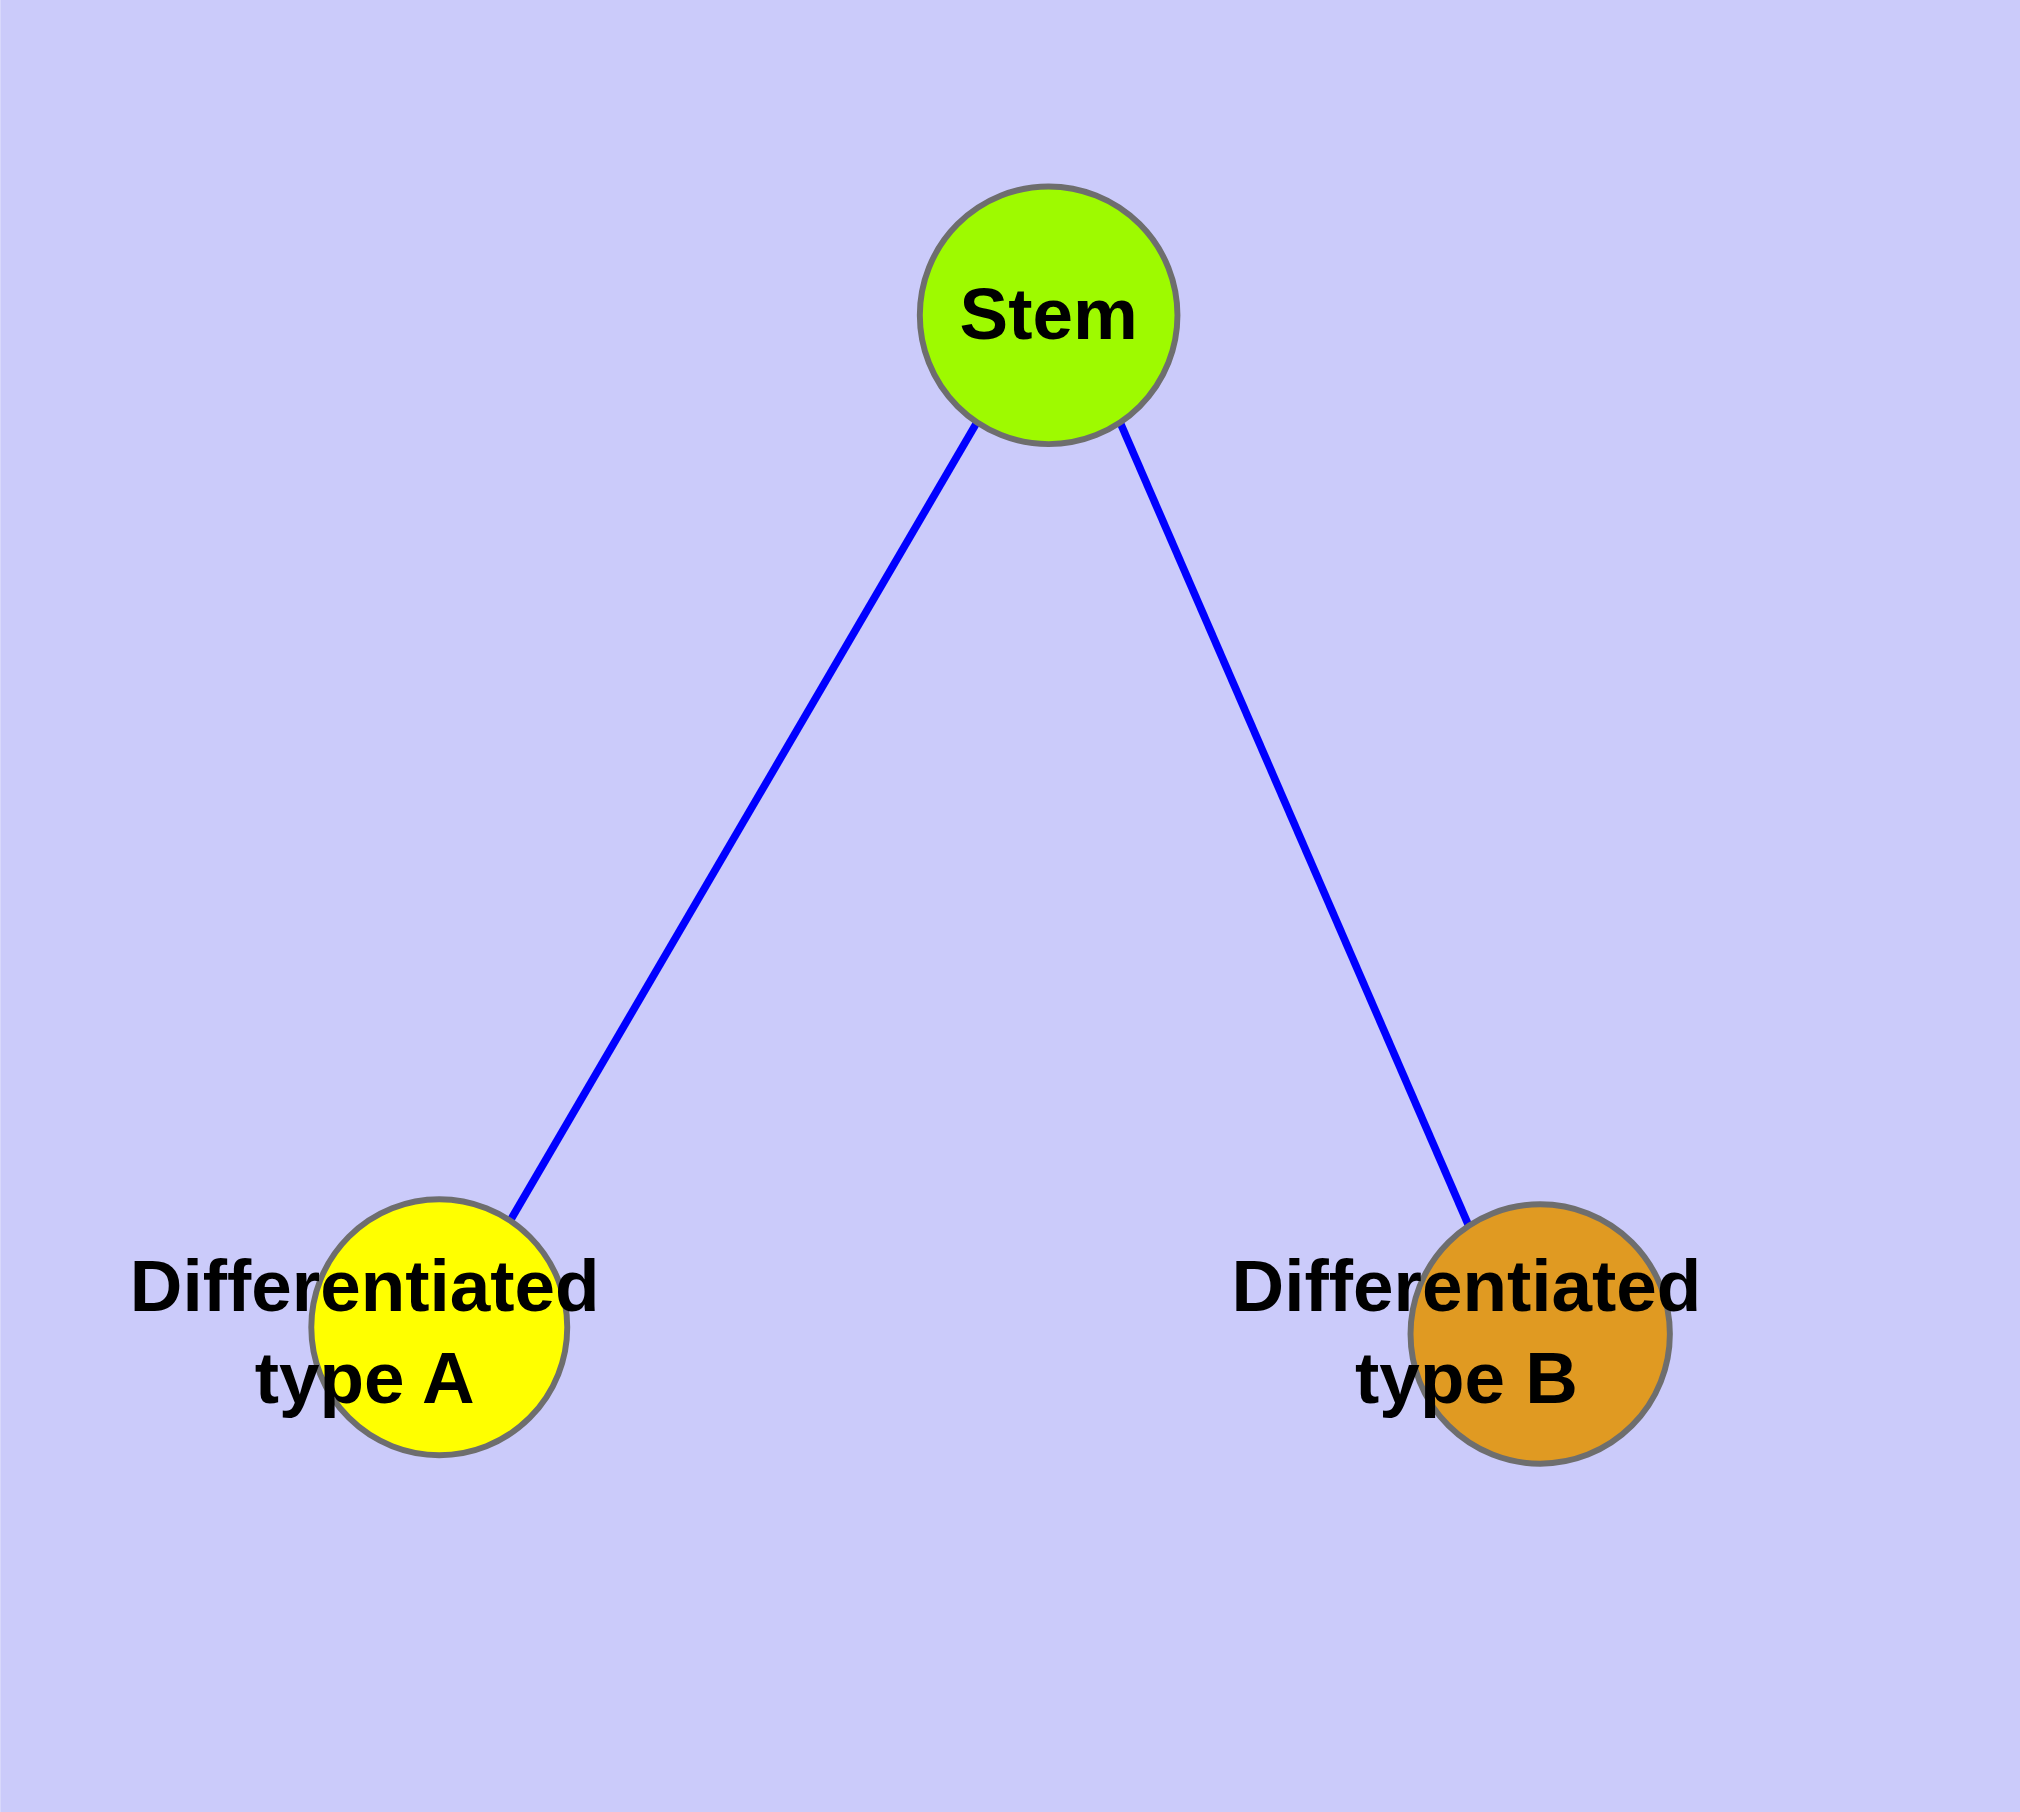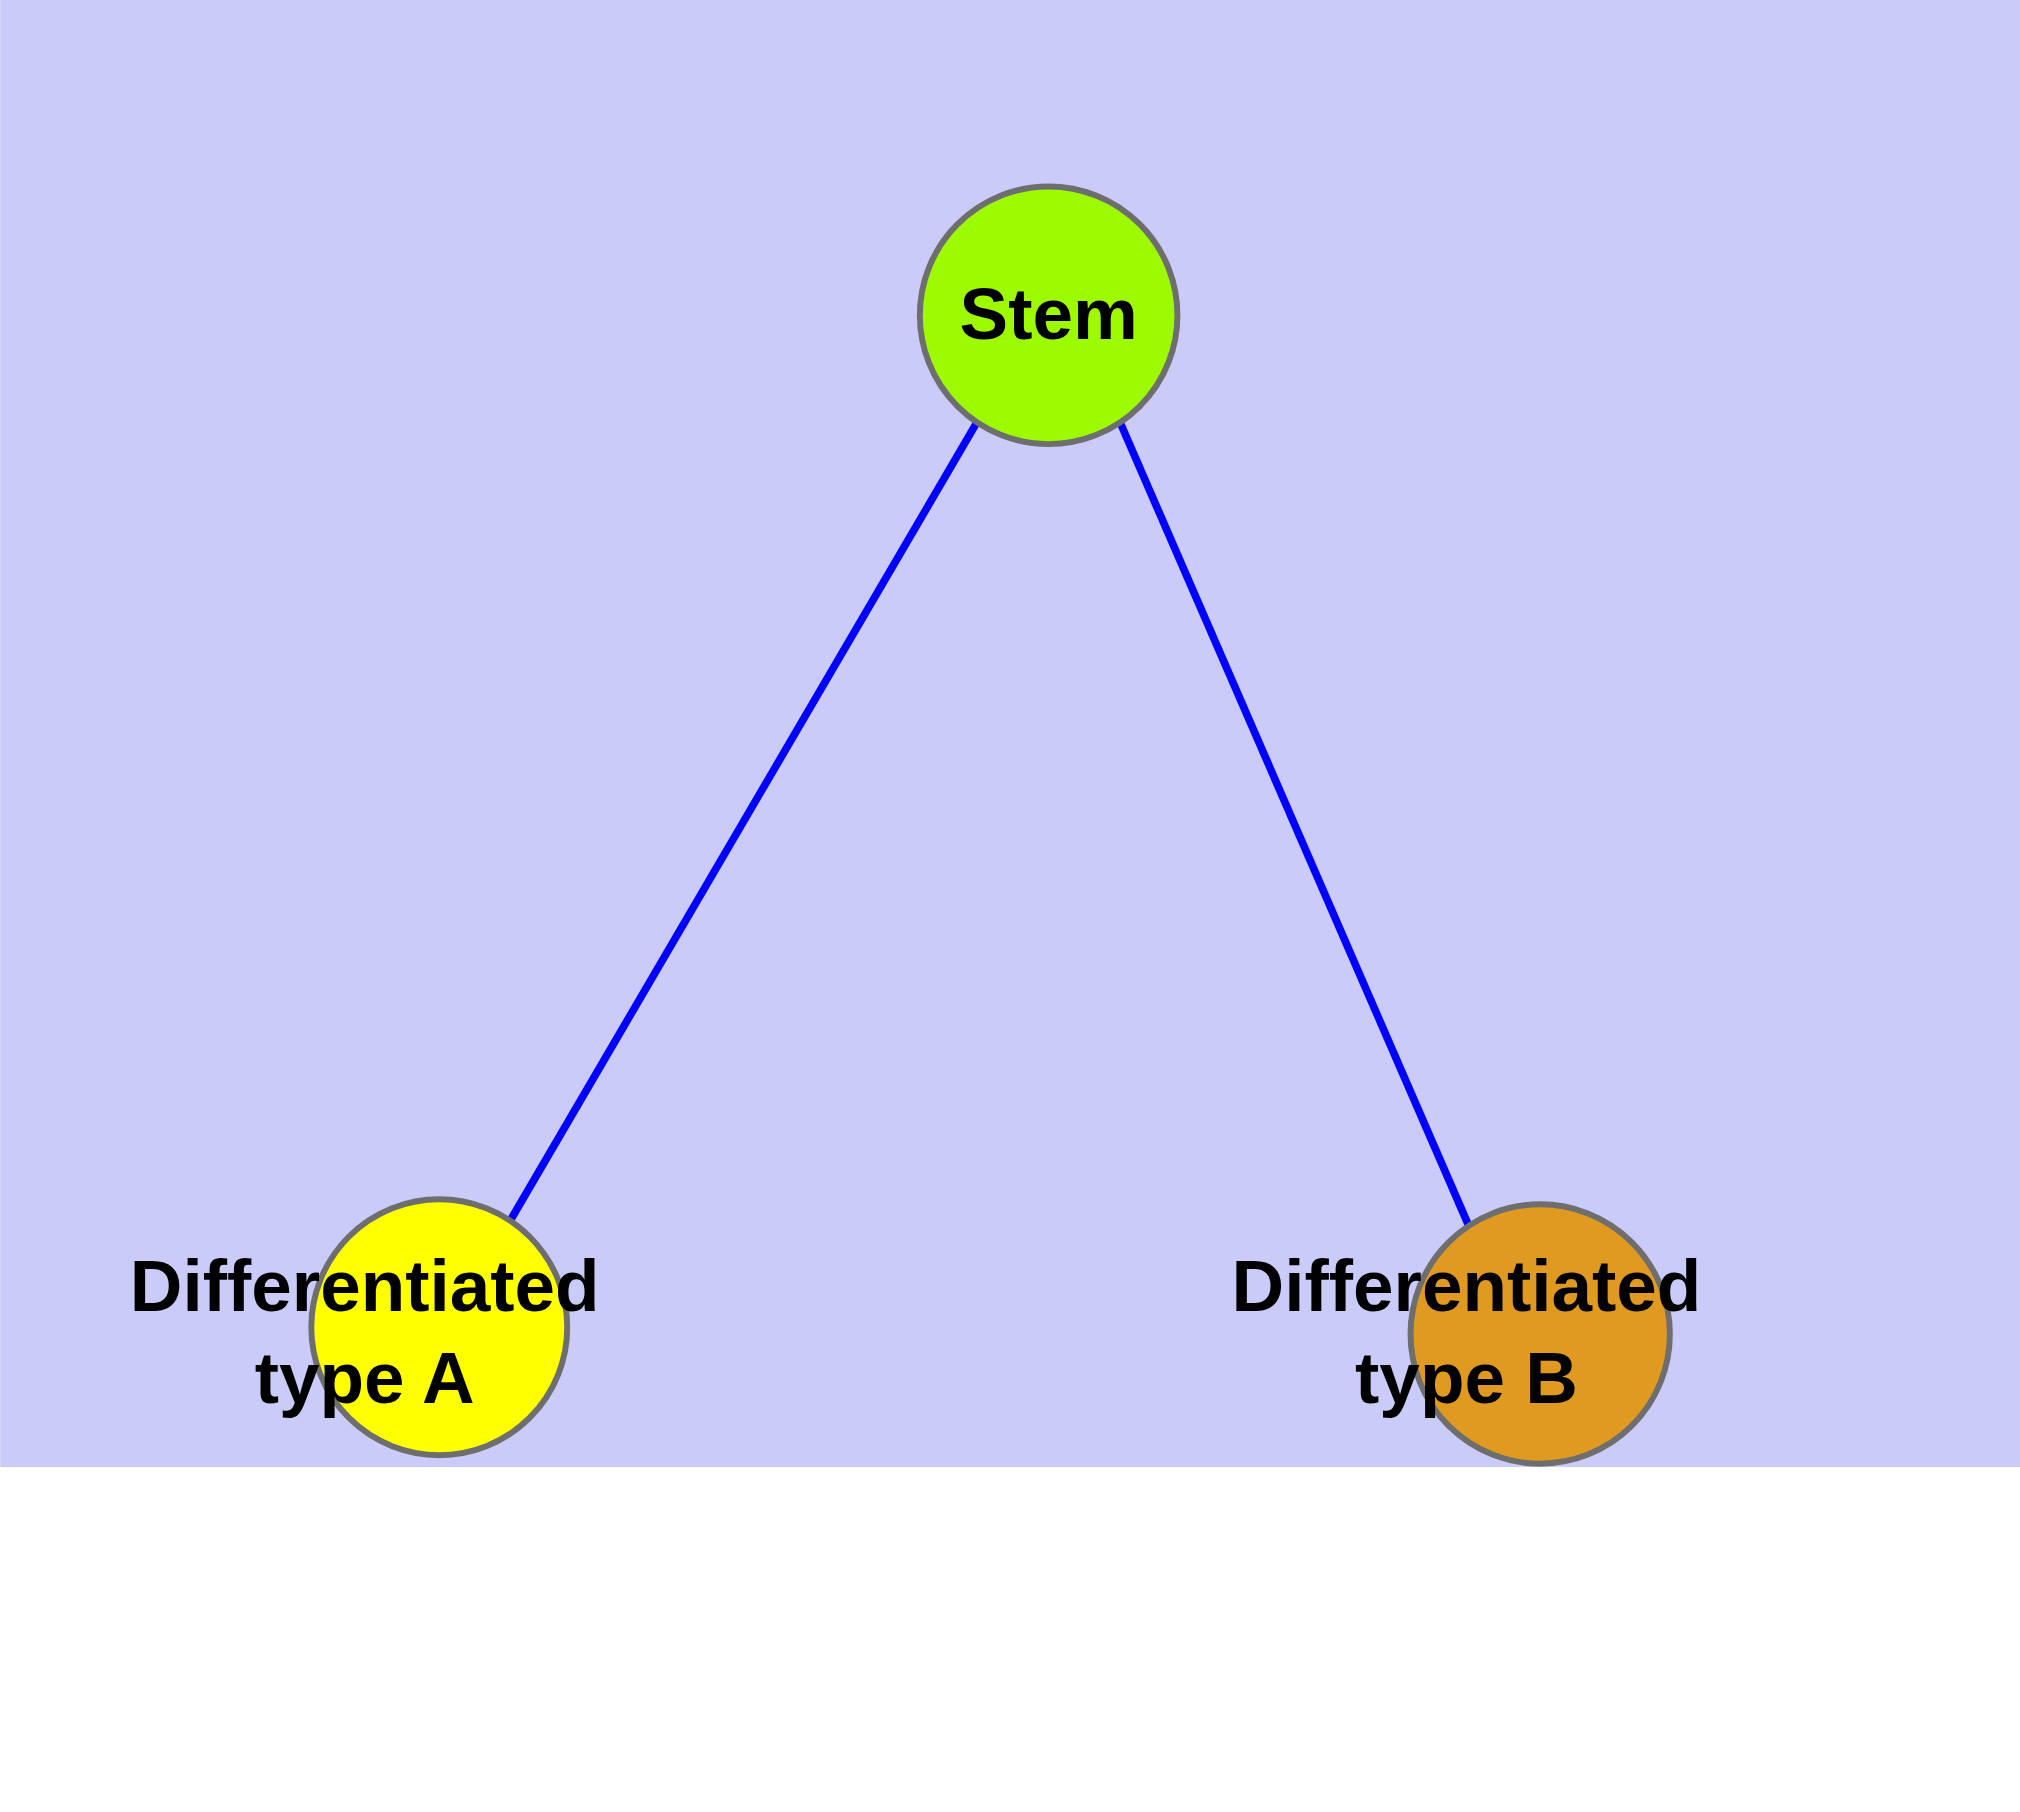--- a/index.html
+++ b/index.html
@@ -3,21 +3,21 @@
 <meta charset="utf-8">
 <style>
   html, body {
     margin: 0;
     padding: 0;
     background: #ffffff;
   }
   #canvas {
     position: relative;
     width: 2021px;
-    height: 1467px;
+    height: 1812px;
     overflow: hidden;
     font-family: "Liberation Sans", sans-serif;
   }
   #graph-svg {
     position: absolute;
     top: 0;
     left: 0;
     width: 2021px;
     height: 1812px;
     display: block;

